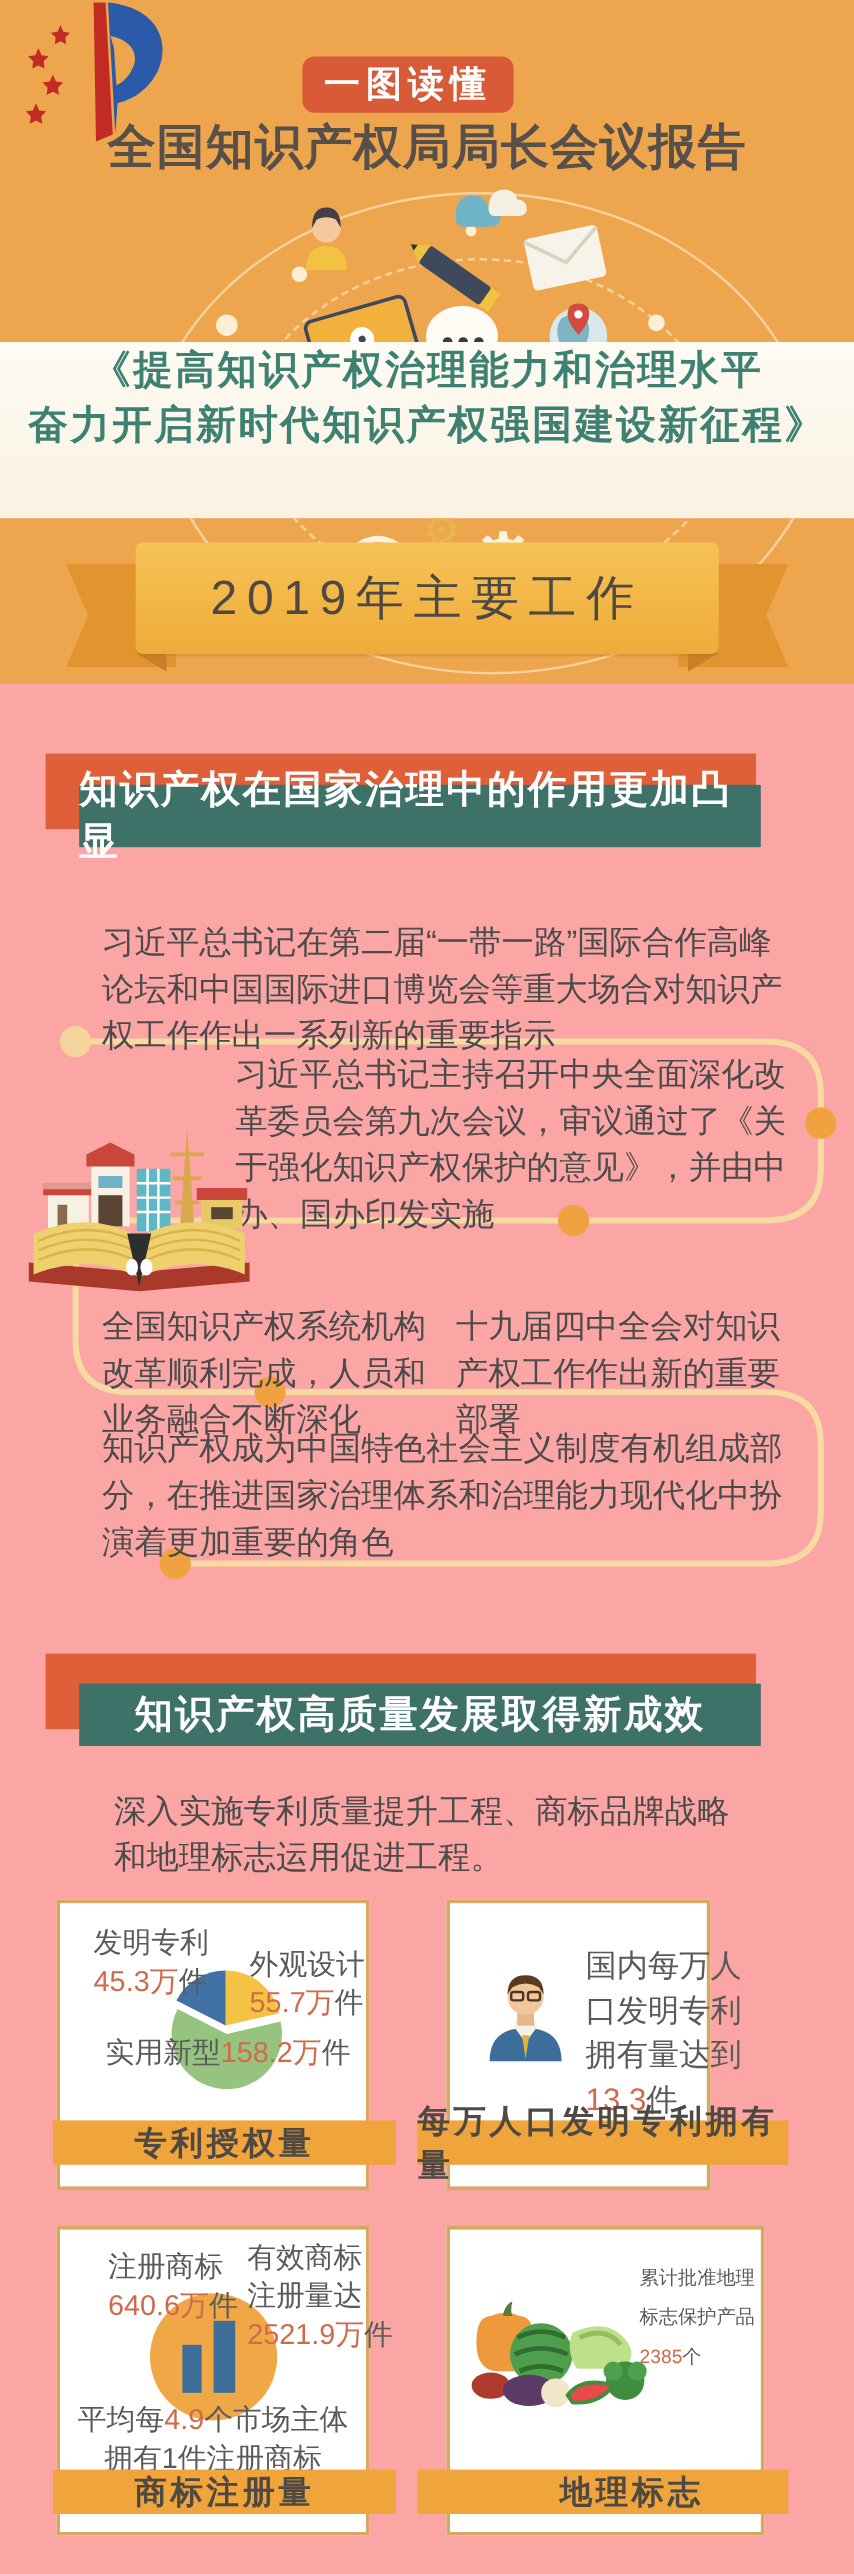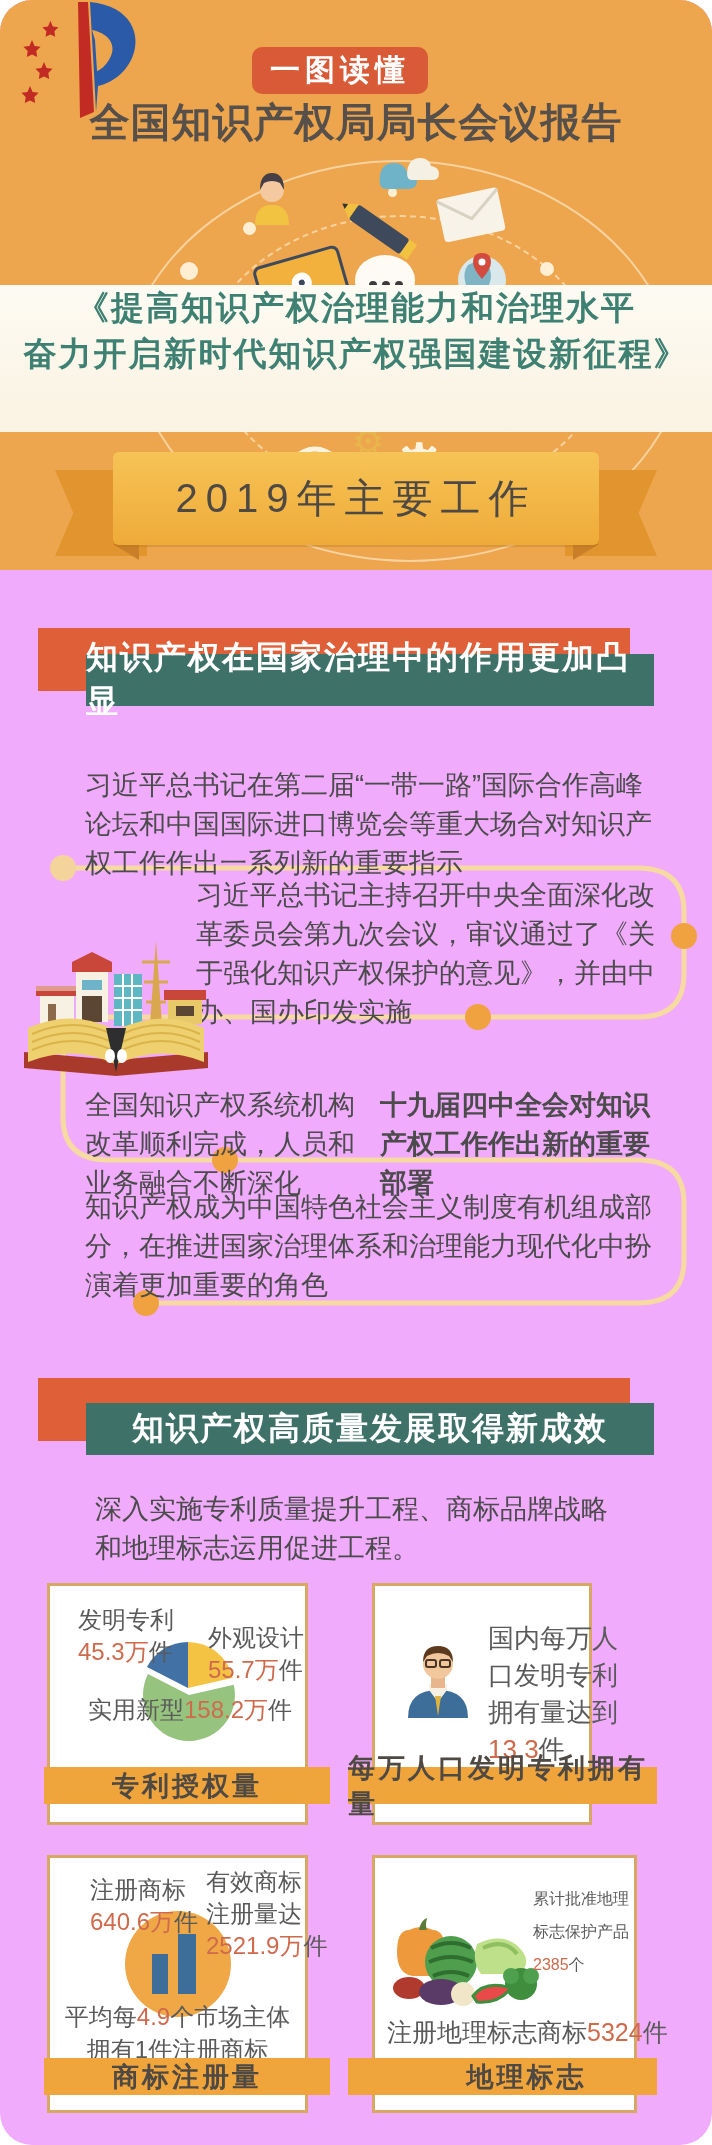--- a/index.html
+++ b/index.html
@@ -1,17 +1,17 @@
 <!DOCTYPE html>
 <html><head>
 <meta charset="utf-8">
 <style>
   html,body{margin:0;padding:0;background:#ffffff;}
   *{box-sizing:border-box;font-family:"Liberation Sans","DejaVu Sans",sans-serif;}
-  #poster{position:relative;width:712px;height:2145px;margin:0 auto;background:#f0abfc;overflow:hidden;border-radius:32px;}
+  #poster{position:relative;width:712px;height:2145px;margin:0 auto;background:#fca5a5;overflow:hidden;}
   .abs{position:absolute;}
 
   
   .band-top{left:0;top:0;width:712px;height:285px;background:#EEA64E;overflow:hidden;}
   .badge{left:252px;top:47px;width:176px;height:47px;background:#D85A36;border-radius:10px;
          color:#fff;font-weight:bold;font-size:30px;letter-spacing:5px;
          display:flex;align-items:center;justify-content:center;}
   .main-title{left:0;top:95px;width:712px;text-align:center;color:#57504A;
               font-size:40px;font-weight:bold;letter-spacing:1px;}
   .deco-arc{border:2px solid rgba(255,246,225,.55);border-radius:50%;}
@@ -29,21 +29,21 @@
   .ribbon-flag.right{left:565px;clip-path:polygon(0 0,100% 0,80% 50%,100% 100%,0 100%);}
   .ribbon-fold{top:112px;width:26px;height:16px;background:#C87F27;}
   .ribbon-main{left:113px;top:20px;width:486px;height:93px;border-radius:6px;
                background:linear-gradient(#F6C356,#EFAB39);
                display:flex;align-items:center;justify-content:center;
                box-shadow:0 2px 0 rgba(180,120,30,.35);}
   .ribbon-main span{color:#4F4943;font-size:40px;font-weight:normal;letter-spacing:8px;}
 
   
   .hdr-orange{width:592px;height:63px;background:#DE5F38;}
-  .hdr-teal{width:568px;height:52px;background:#3E7168;display:flex;align-items:center;justify-content:center;margin-left:20px;}
+  .hdr-teal{width:568px;height:52px;background:#3E7168;display:flex;align-items:center;justify-content:center;}
   .hdr-teal span{color:#ffffff;font-size:32px;font-weight:bold;letter-spacing:2px;}
 
   .body-text{color:#4B4B4B;font-size:27px;line-height:39px;}
 
   
   .card{border:3px solid #D9A764;background:#ffffff;}
   .card-bar{background:#F0A43C;display:flex;align-items:center;justify-content:center;height:37px;}
   .card-bar span{color:#4F4943;font-size:27px;font-weight:bold;letter-spacing:3px;}
   .stat-gray{color:#5A5A5A;}
   .stat-num{color:#CF6A4D;}
@@ -218,21 +218,21 @@
           <path d="M182 110 Q143 92 104 110"></path>
           <path d="M182 118 Q143 100 104 118"></path>
       </g>
       <path d="M88 96 L98 140 L108 96 Z" fill="#2E2E2E"></path>
       <ellipse cx="92" cy="124" rx="5" ry="7" fill="#ffffff"></ellipse>
       <ellipse cx="104" cy="124" rx="5" ry="7" fill="#ffffff"></ellipse>
     </g>
   </svg>
 
   <div class="abs body-text" style="left:85px;top:1086px;width:276px;">全国知识产权系统机构改革顺利完成，人员和业务融合不断深化</div>
-  <div class="abs body-text" style="left:380px;top:1086px;width:276px;font-weight:bold;">十九届四中全会对知识产权工作作出新的重要部署</div>
+  <div class="abs body-text" style="left:380px;top:1086px;width:276px;">十九届四中全会对知识产权工作作出新的重要部署</div>
 
   <div class="abs body-text" style="left:85px;top:1188px;width:575px;">知识产权成为中国特色社会主义制度有机组成部分，在推进国家治理体系和治理能力现代化中扮演着更加重要的角色</div>
 
   <div class="abs hdr-orange" style="left:38px;top:1378px;"></div>
   <div class="abs hdr-teal" style="left:66px;top:1403px;">
     <span>知识产权高质量发展取得新成效</span>
   </div>
 
   <div class="abs body-text" style="left:95px;top:1490px;width:530px;">深入实施专利质量提升工程、商标品牌战略和地理标志运用促进工程。</div>
 
@@ -314,21 +314,18 @@
         <circle cx="142" cy="76" r="8" fill="#4EA04E"></circle>
       <ellipse cx="20" cy="88" rx="16" ry="11" fill="#B03A2E"></ellipse>
       <ellipse cx="52" cy="92" rx="22" ry="13" fill="#5A3A66"></ellipse>
       <circle cx="74" cy="94" r="12" fill="#F2E6C8"></circle>
       <path d="M84 96 Q96 80 122 88 Q110 104 88 102 Z" fill="#E84A4A" stroke="#3E8E3E" stroke-width="3"></path>
     </svg>
     <div class="abs" style="left:158px;top:24px;width:100px;font-size:16px;line-height:33px;">
       <span class="stat-gray">累计批准地理标志保护产品</span>
       <span class="nowrap"><span class="stat-num">2385</span><span class="stat-gray">个</span></span>
     </div>
-    <div class="abs nowrap" style="left:12px;top:158px;font-size:25px;">
-      <span class="stat-gray">注册地理标志商标</span><span class="stat-num">5324</span><span class="stat-gray">件</span>
-    </div>
   </div>
   <div class="abs card-bar" style="left:348px;top:2058px;width:309px;padding-left:48px;">
     <span>地理标志</span>
   </div>
 
 </div>
 
 </body></html>

